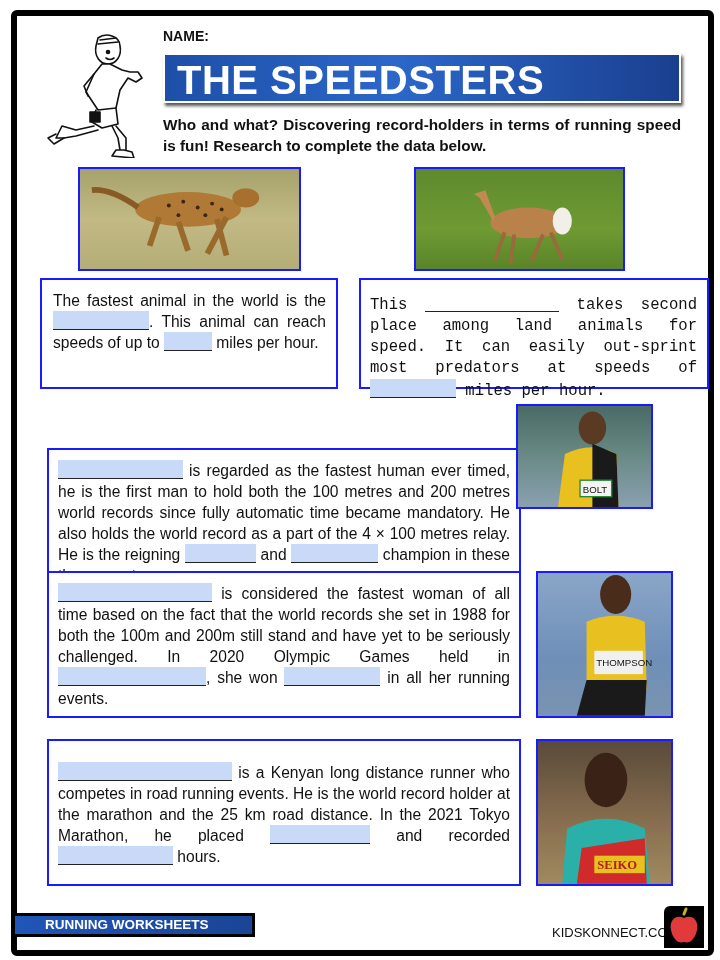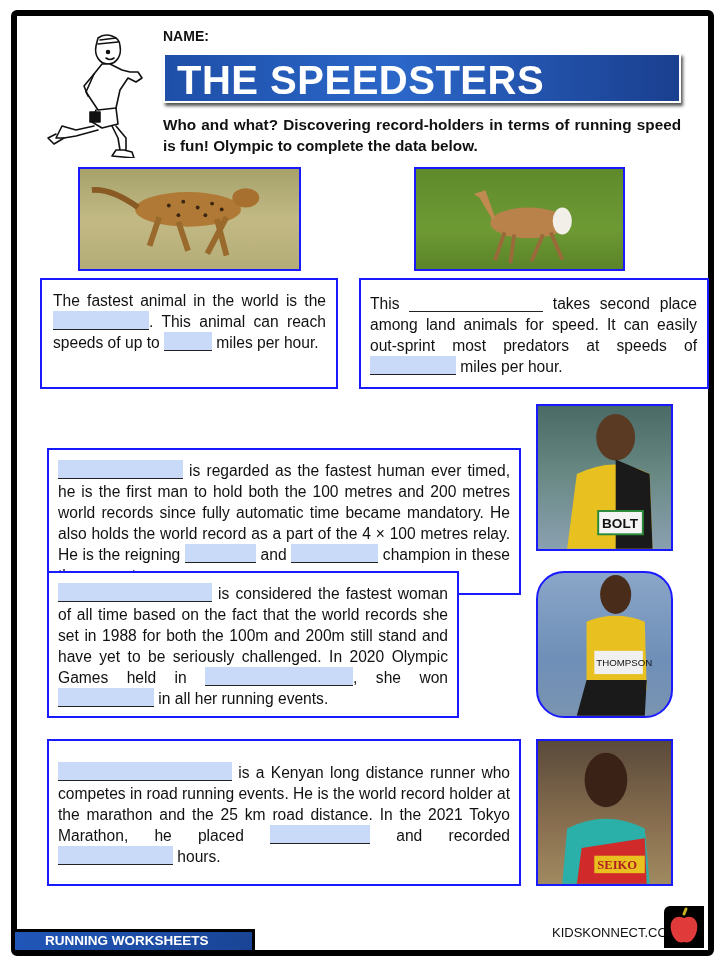--- a/index.html
+++ b/index.html
@@ -7,21 +7,21 @@
   .page-border { position:absolute; left:11px; top:10px; width:691px; height:934px; border:6px solid #000; border-radius:6px; background:#fff; }
   .abs { position:absolute; }
   .runner { left:36px; top:30px; width:118px; height:128px; }
   .name-label { left:163px; top:28px; font-weight:bold; font-size:14px; }
   .title-banner { left:163px; top:53px; width:518px; height:50px; background:linear-gradient(90deg,#1e4fa8 0%, #2b67c9 45%, #1a3f8f 100%); border:2px solid #fff; box-shadow:2px 3px 3px #555; color:#fff; font-weight:bold; font-size:40px; line-height:50px; padding-left:12px; box-sizing:border-box; letter-spacing:0.5px; }
   .intro { left:163px; top:114px; width:518px; font-weight:bold; font-size:15.3px; line-height:21px; text-align:justify; text-align-last:left; }
   .img-box { border:2px solid #1a1aff; box-sizing:border-box; overflow:hidden; }
   .text-box { border:2px solid #1a1aff; box-sizing:border-box; background:#fff; font-size:15.6px; line-height:21px; text-align:justify; }
   .blank { display:inline-block; background:#c9daf8; border-bottom:1.5px solid #222; height:18px; vertical-align:-3px; }
   .blank-plain { display:inline-block; border-bottom:1.5px solid #222; height:18px; vertical-align:-3px; }
-  .footer-tab { left:15px; top:913px; width:240px; height:24px; background:linear-gradient(90deg,#2056b8,#1a4596); border:3px solid #000; border-left:none; box-sizing:border-box; color:#fff; font-weight:bold; font-size:13.5px; line-height:18px; padding-left:30px;margin-top:16px; }
+  .footer-tab { left:15px; top:913px; width:240px; height:24px; background:linear-gradient(90deg,#2056b8,#1a4596); border:3px solid #000; border-left:none; box-sizing:border-box; color:#fff; font-weight:bold; font-size:13.5px; line-height:18px; padding-left:30px; }
   .footer-site { left:536px; top:925px; font-size:13px; color:#111;margin-left:16px; }
   .apple-corner { left:664px; top:906px; width:40px; height:42px; background:#000; border-radius:6px 0 0 0; }
 </style>
 </head>
 <body>
 
 <div class="page-border"></div>
 
 <svg class="abs runner" viewBox="0 0 118 128">
   <g fill="none" stroke="#111" stroke-width="1.6" stroke-linejoin="round" stroke-linecap="round">
@@ -36,21 +36,21 @@
     <path d="M58 96 L40 100 L26 96 L20 108 L28 108 L40 106 L62 100"></path>
     <path d="M20 104 L12 108 L18 114 L28 108"></path>
     <path d="M76 96 L82 108 L84 120"></path>
     <path d="M80 96 L90 108 L90 120"></path>
     <path d="M80 120 L76 126 L98 128 L96 122 L88 120 Z" fill="#fff"></path>
   </g>
 </svg>
 
 <div class="abs name-label">NAME:</div>
 <div class="abs title-banner">THE SPEEDSTERS</div>
-<div class="abs intro">Who and what? Discovering record-holders in terms of running speed is fun! Olympic to complete the data below.</div>
+<div class="abs intro">Who and what? Discovering record-holders in terms of running speed is fun! Research to complete the data below.</div>
 
 <div class="abs img-box" style="left:78px;top:167px;width:223px;height:104px;background:linear-gradient(180deg,#a6a26a 0%,#c2b985 50%,#b5ad77 100%);">
   <svg width="100%" height="100%" viewBox="0 0 223 104">
     <ellipse cx="110" cy="42" rx="55" ry="18" fill="#b07a36"></ellipse>
     <ellipse cx="170" cy="30" rx="14" ry="10" fill="#a8702e"></ellipse>
     <path d="M58 40 Q30 20 10 22" stroke="#8a5a24" stroke-width="6" fill="none"></path>
     <path d="M80 50 L70 80 M100 55 L110 85 M140 52 L150 90 M150 50 L130 88" stroke="#9a6a2c" stroke-width="6"></path>
     <g fill="#3a2510">
       <circle cx="90" cy="38" r="2"></circle>
         <circle cx="105" cy="34" r="2"></circle>
@@ -68,41 +68,41 @@
     <ellipse cx="150" cy="54" rx="10" ry="14" fill="#f2efe8"></ellipse>
     <path d="M80 50 L70 22 L58 26 L64 30 L78 54" fill="#c08a50"></path>
     <path d="M90 66 L80 95 M100 68 L96 98 M138 66 L150 94 M130 68 L118 96" stroke="#9a6a3a" stroke-width="4"></path>
   </svg>
 </div>
 
 <div class="abs text-box" style="left:40px;top:278px;width:298px;height:111px;padding:10px 10px 0 11px;">
   <span>The fastest animal in the world is the </span><span class="blank" style="width:96px;"></span><span>. This animal can reach speeds of up to </span><span class="blank" style="width:48px;"></span><span> miles per hour.</span>
 </div>
 
-<div class="abs text-box" style="left:359px;top:278px;width:350px;height:111px;padding:13px 10px 0 9px;">
+<div class="abs text-box" style="left:359px;top:278px;width:350px;height:111px;padding:13px 10px 0 9px;font-family:Liberation Mono, monospace;">
   <span>This </span><span class="blank-plain" style="width:134px;"></span><span> takes second place among land animals for speed. It can easily out-sprint most predators at speeds of </span><span class="blank" style="width:86px;"></span><span> miles per hour.</span>
 </div>
 
 <div class="abs text-box" style="left:47px;top:404px;width:474px;height:147px;padding:10px 9px 0 9px;margin-top:44px;">
   <span class="blank" style="width:125px;"></span><span> is regarded as the fastest human ever timed, he is the first man to hold both the 100 metres and 200 metres world records since fully automatic time became mandatory. He also holds the world record as a part of the 4 × 100 metres relay. He is the reigning </span><span class="blank" style="width:71px;"></span><span> and </span><span class="blank" style="width:87px;"></span><span> champion in these three events.</span>
 </div>
-<div class="abs img-box" style="left:536px;top:404px;width:137px;height:147px;background:linear-gradient(180deg,#4a6a66 0%,#6a8a86 50%,#8aa0b0 100%);font-weight:bold;">
+<div class="abs img-box" style="left:516px;top:404px;width:137px;height:105px;background:linear-gradient(180deg,#4a6a66 0%,#6a8a86 50%,#8aa0b0 100%);">
   <svg width="100%" height="100%" viewBox="0 0 137 147">
     <ellipse cx="80" cy="32" rx="20" ry="24" fill="#5a3a22"></ellipse>
     <path d="M40 70 Q80 50 115 70 L118 147 L30 147 Z" fill="#e8c020"></path>
     <path d="M80 55 L115 70 L118 147 L80 147 Z" fill="#1a1a1a"></path>
     <rect x="62" y="108" width="46" height="24" fill="#f4f4f4" stroke="#2a8a3a" stroke-width="2"></rect>
     <text x="66" y="126" font-size="14" font-family="Liberation Sans, sans-serif" fill="#111">BOLT</text>
   </svg>
 </div>
 
-<div class="abs text-box" style="left:47px;top:571px;width:412px;height:147px;padding:10px 9px 0 9px;">
+<div class="abs text-box" style="left:47px;top:571px;width:474px;height:147px;padding:10px 9px 0 9px;">
   <span class="blank" style="width:154px;"></span><span> is considered the fastest woman of all time based on the fact that the world records she set in 1988 for both the 100m and 200m still stand and have yet to be seriously challenged. In 2020 Olympic Games held in </span><span class="blank" style="width:148px;"></span><span>, she won </span><span class="blank" style="width:96px;"></span><span> in all her running events.</span>
 </div>
-<div class="abs img-box" style="left:536px;top:571px;width:137px;height:147px;background:linear-gradient(180deg,#8aa6c8 0%,#6f8fb8 60%,#7a94b0 100%);border-radius:28px;">
+<div class="abs img-box" style="left:536px;top:571px;width:137px;height:147px;background:linear-gradient(180deg,#8aa6c8 0%,#6f8fb8 60%,#7a94b0 100%);">
   <svg width="100%" height="100%" viewBox="0 0 137 147">
     <ellipse cx="80" cy="22" rx="16" ry="20" fill="#4a2c1a"></ellipse>
     <path d="M50 50 Q80 38 110 50 L112 120 L50 120 Z" fill="#e8c020"></path>
     <path d="M50 110 L112 110 L110 147 L40 147 Z" fill="#1a1a1a"></path>
     <rect x="58" y="80" width="50" height="24" fill="#f0f0f0"></rect>
     <text x="60" y="96" font-size="10" font-family="Liberation Sans, sans-serif" fill="#111">THOMPSON</text>
   </svg>
 </div>
 
 <div class="abs text-box" style="left:47px;top:739px;width:474px;height:147px;padding:21px 9px 8px 9px;">

